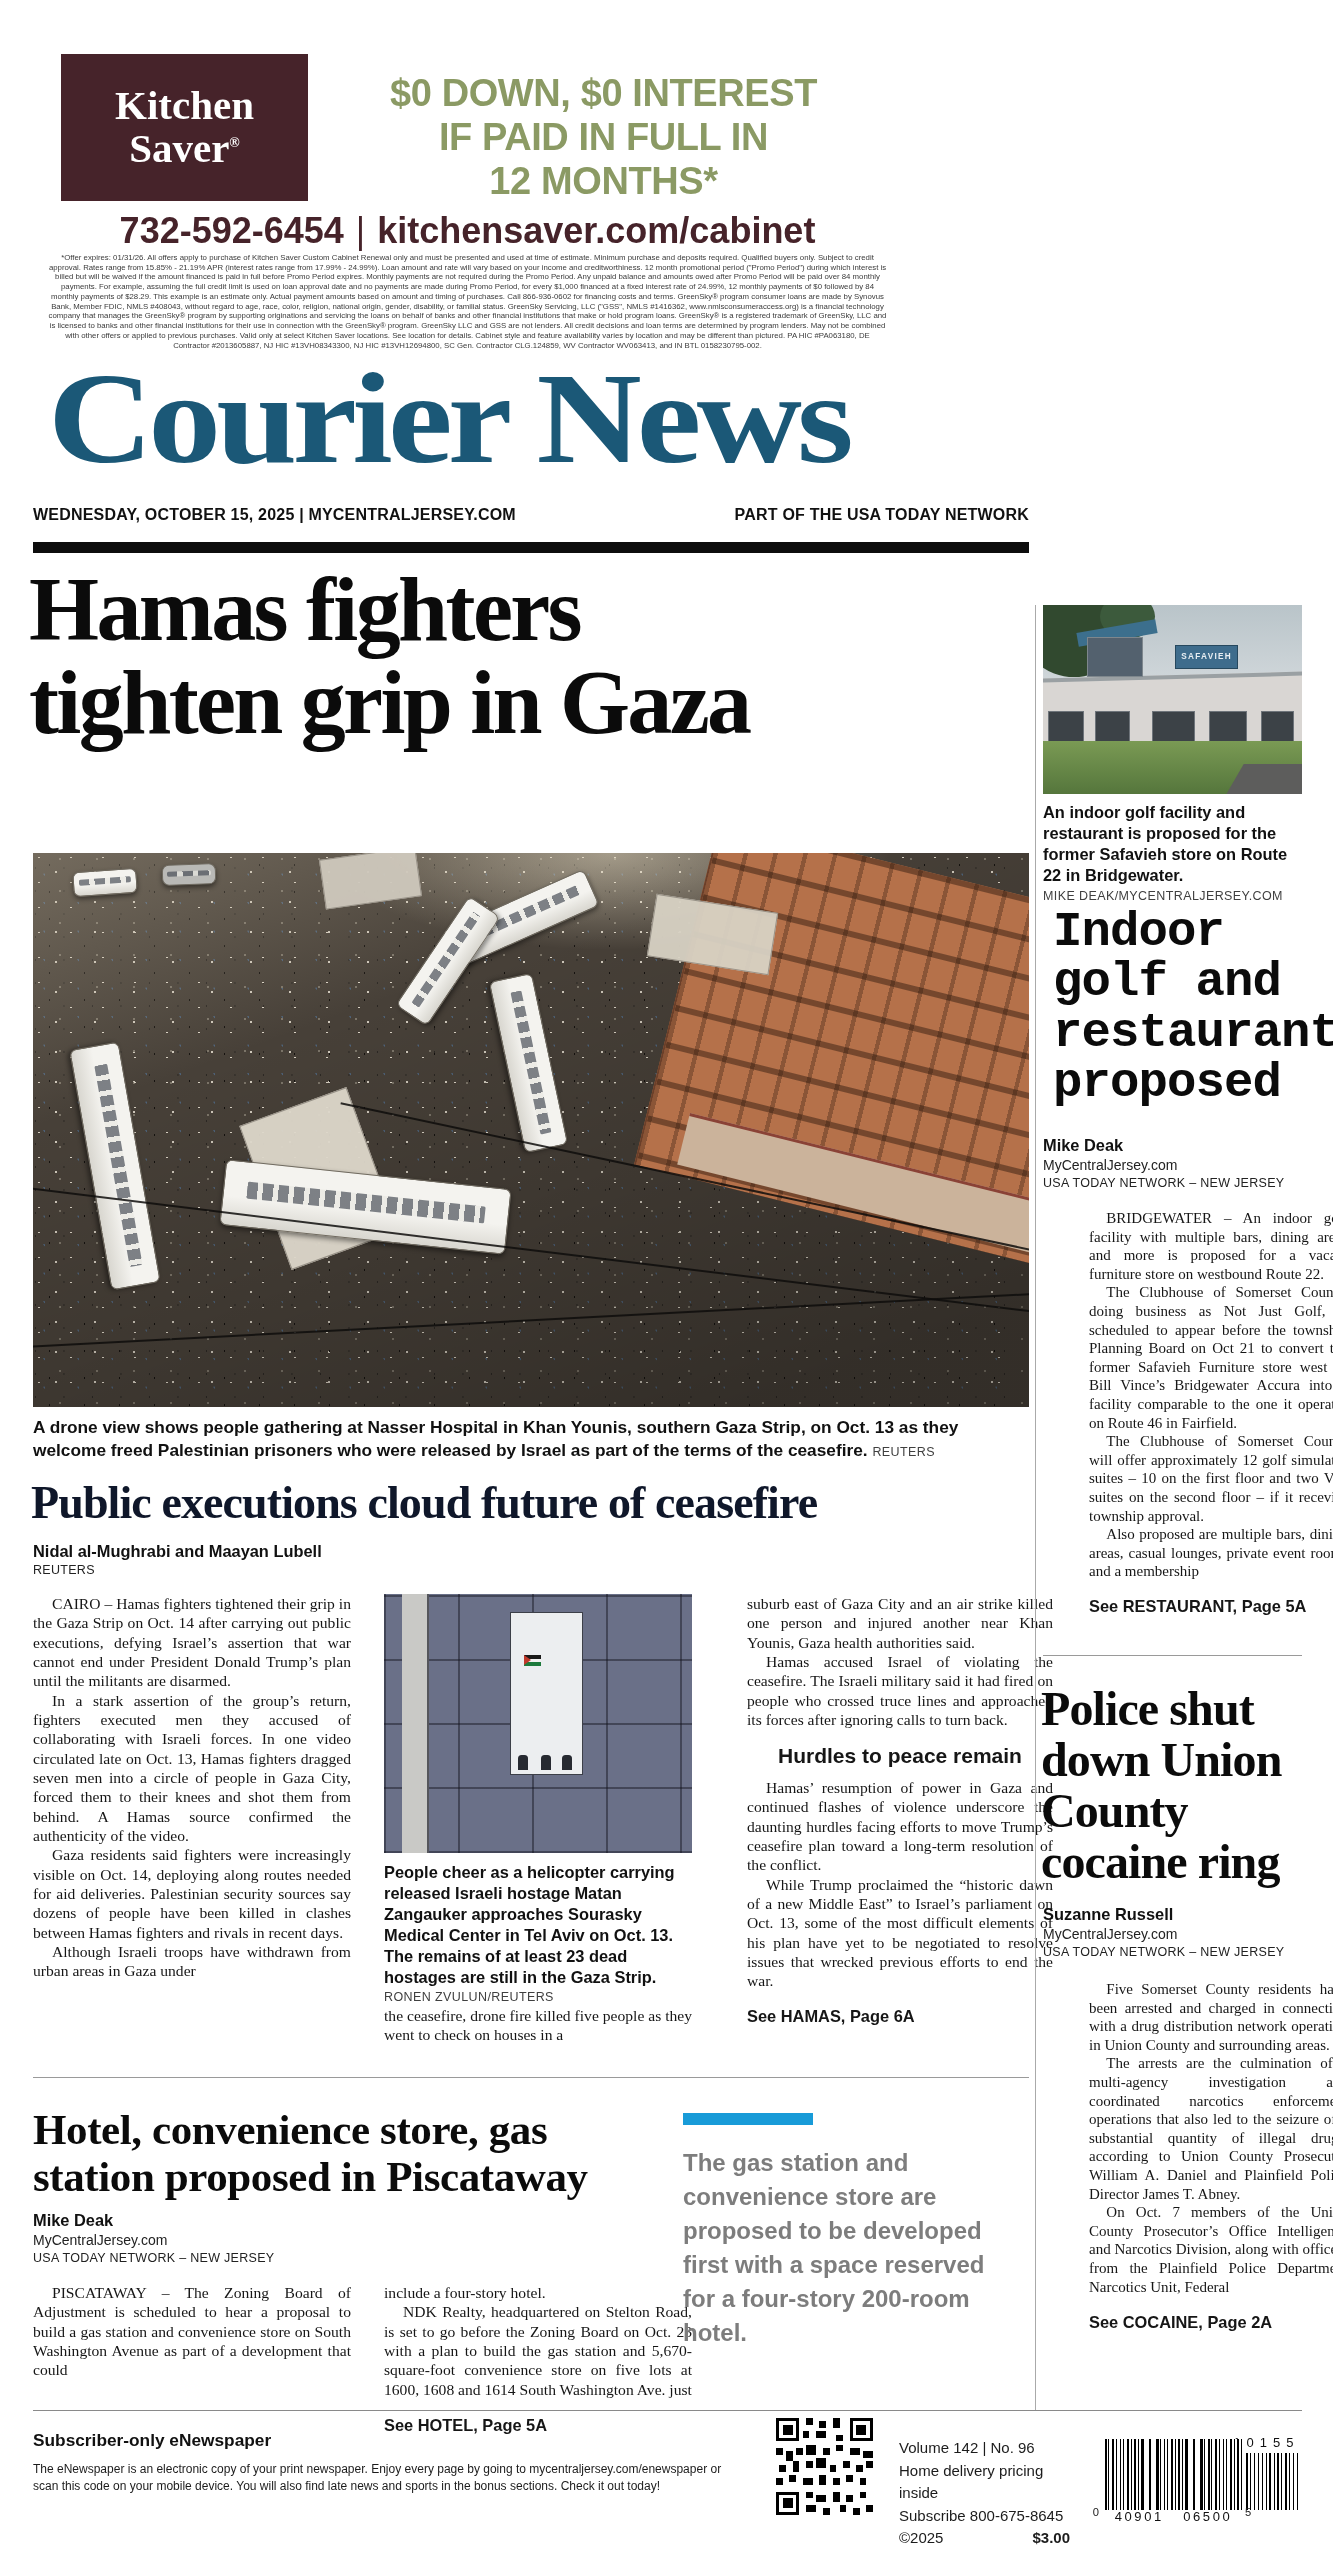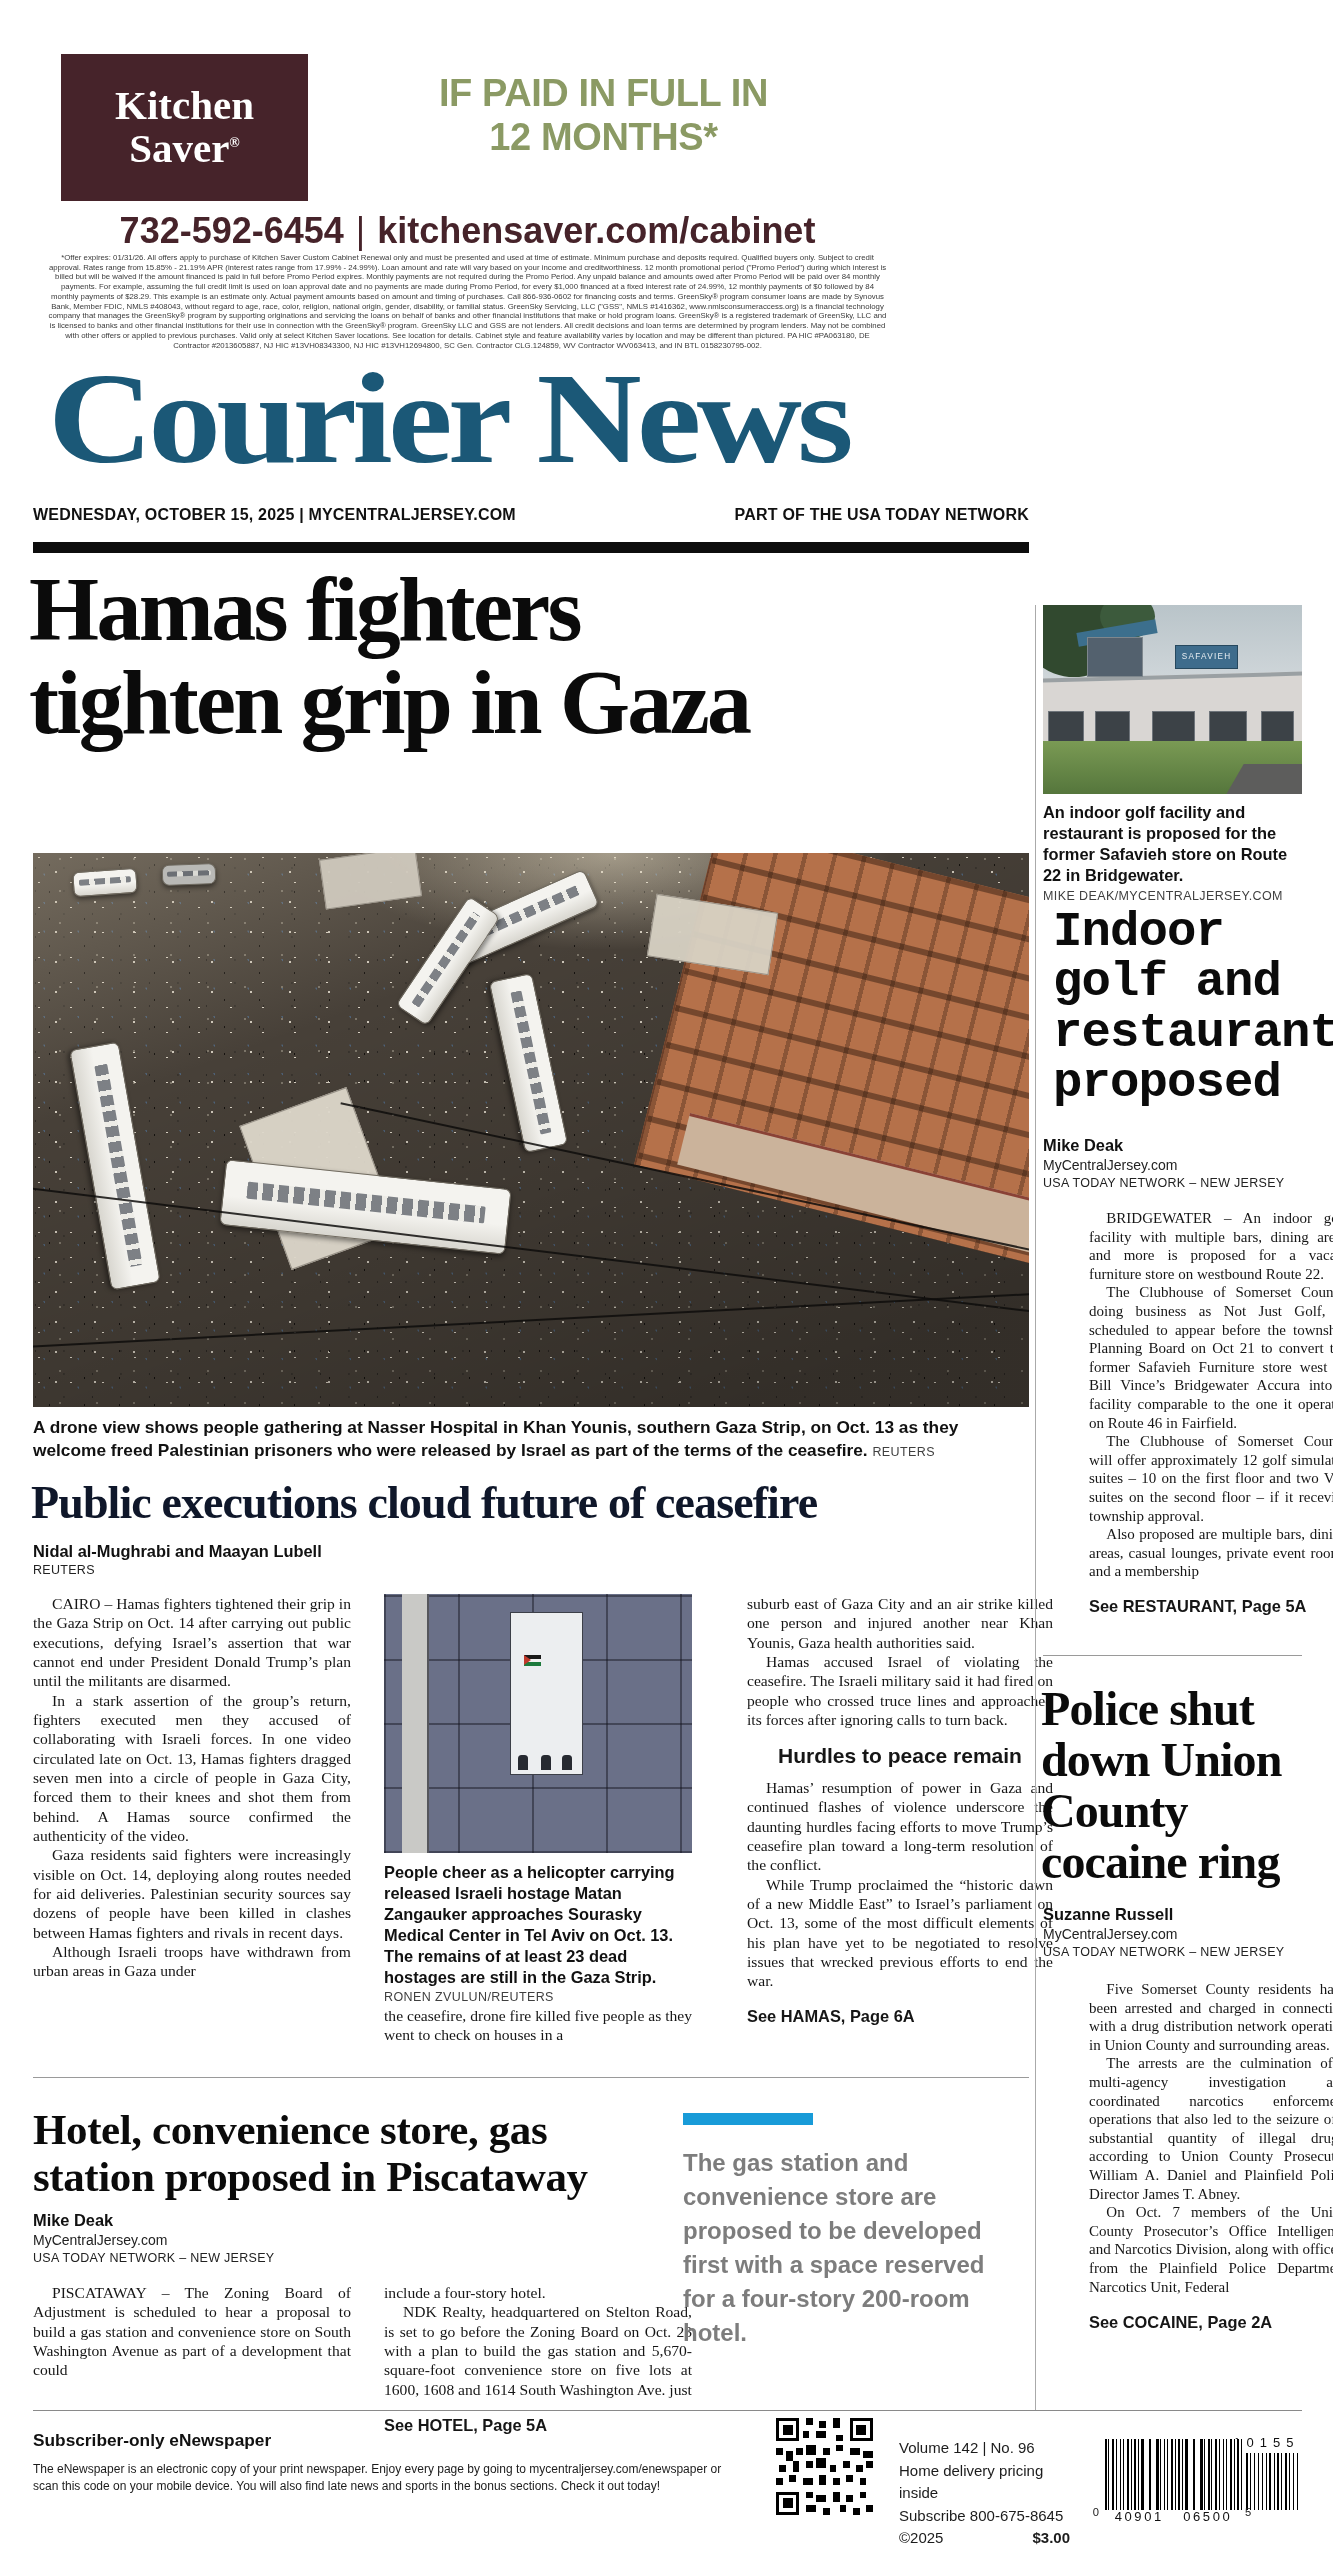--- a/index.html
+++ b/index.html
@@ -118,21 +118,21 @@
   
   .v-rule{position:absolute;left:1035px;top:605px;width:0.9px;height:1805px;background:#aaaaaa;}
   .photo-golf{position:absolute;left:1043px;top:605px;width:259px;height:189px;overflow:hidden;
       background:linear-gradient(180deg,#b9c4c9 0%,#d8dde0 55%);}
   .golf-tree{position:absolute;background:#31492f;border-radius:50%;}
   .golf-building{position:absolute;left:-2%;top:37%;width:104%;height:36%;background:#d9d6d3;
       border-top:4.3px solid #9aa0a3;transform:rotate(-1.5deg);}
   .golf-glass{position:absolute;left:17%;top:17%;width:54px;height:38px;background:#53616e;border:1.7px solid #7e878d;}
   .golf-awning{position:absolute;left:13%;top:11%;width:80px;height:14px;background:#3c6f8d;transform:rotate(-10deg);}
   .golf-sign{position:absolute;left:51%;top:21%;width:61px;height:22.5px;background:#3e6c8c;border:0.9px solid #26485e;
-      color:#e8eef2;font-size:8.2px;font-weight:normal;letter-spacing:1.3px;display:flex;align-items:center;justify-content:center;}
+      color:#e8eef2;font-size:8.2px;font-weight:bold;letter-spacing:1.3px;display:flex;align-items:center;justify-content:center;}
   .golf-win{position:absolute;top:56%;height:17%;background:#3c4247;border:0.9px solid #6e747a;}
   .golf-lawn{position:absolute;left:0;bottom:0;width:100%;height:28%;
       background:linear-gradient(180deg,#7a9a54,#55763c);}
   .golf-drive{position:absolute;right:-4%;bottom:0;width:30%;height:16%;background:#5d5d5c;transform:skewX(-30deg);}
   .rc-caption{position:absolute;left:1043px;top:802px;width:259px;}
   .rc-headline{position:absolute;left:1041px;width:261px;font-family:"Liberation Serif","DejaVu Serif",serif;
       font-weight:bold;color:#0b0b0b;letter-spacing:-0.9px;}
   .golf-headline{top:895px;font-size:49px;line-height:1.03;}
   .rc-byline{position:absolute;left:1043px;width:259px;}
   .rc-body{position:absolute;left:1089px;width:259px;font-family:"Liberation Serif","DejaVu Serif",serif;
@@ -165,20 +165,21 @@
 <body>
 
 <div class="page">
 
   <div class="ad">
     <div class="ad-logo">
       <span>Kitchen</span>
       <span><span>Saver</span><span class="reg">®</span></span>
     </div>
     <div class="ad-head">
+      <div>$0 DOWN, $0 INTEREST</div>
       <div>IF PAID IN FULL IN</div>
       <div>12 MONTHS*</div>
     </div>
     <div class="ad-phone">
       <span>732-592-6454</span><span class="div">|</span><span>kitchensaver.com/cabinet</span>
     </div>
     <div class="ad-fine">*Offer expires: 01/31/26. All offers apply to purchase of Kitchen Saver Custom Cabinet Renewal only and must be presented and used at time of estimate. Minimum purchase and deposits required. Qualified buyers only. Subject to credit approval. Rates range from 15.85% - 21.19% APR (interest rates range from 17.99% - 24.99%). Loan amount and rate will vary based on your income and creditworthiness. 12 month promotional period ("Promo Period") during which interest is billed but will be waived if the amount financed is paid in full before Promo Period expires. Monthly payments are not required during the Promo Period. Any unpaid balance and amounts owed after Promo Period will be paid over 84 monthly payments. For example, assuming the full credit limit is used on loan approval date and no payments are made during Promo Period, for every $1,000 financed at a fixed interest rate of 24.99%, 12 monthly payments of $0 followed by 84 monthly payments of $28.29. This example is an estimate only. Actual payment amounts based on amount and timing of purchases. Call 866-936-0602 for financing costs and terms. GreenSky® program consumer loans are made by Synovus Bank, Member FDIC, NMLS #408043, without regard to age, race, color, religion, national origin, gender, disability, or familial status. GreenSky Servicing, LLC ("GSS", NMLS #1416362, www.nmlsconsumeraccess.org) is a financial technology company that manages the GreenSky® program by supporting originations and servicing the loans on behalf of banks and other financial institutions that make or hold program loans. GreenSky® is a registered trademark of GreenSky, LLC and is licensed to banks and other financial institutions for their use in connection with the GreenSky® program. GreenSky LLC and GSS are not lenders. All credit decisions and loan terms are determined by program lenders. May not be combined with other offers or applied to previous purchases. Valid only at select Kitchen Saver locations. See location for details. Cabinet style and feature availability varies by location and may be different than pictured. PA HIC #PA063180, DE Contractor #2013605887, NJ HIC #13VH08343300, NJ HIC #13VH12694800, SC Gen. Contractor CLG.124859, WV Contractor WV063413, and IN BTL 0158230795-002.</div>
   </div>
 
   <div class="masthead-title serif">Courier News</div>

